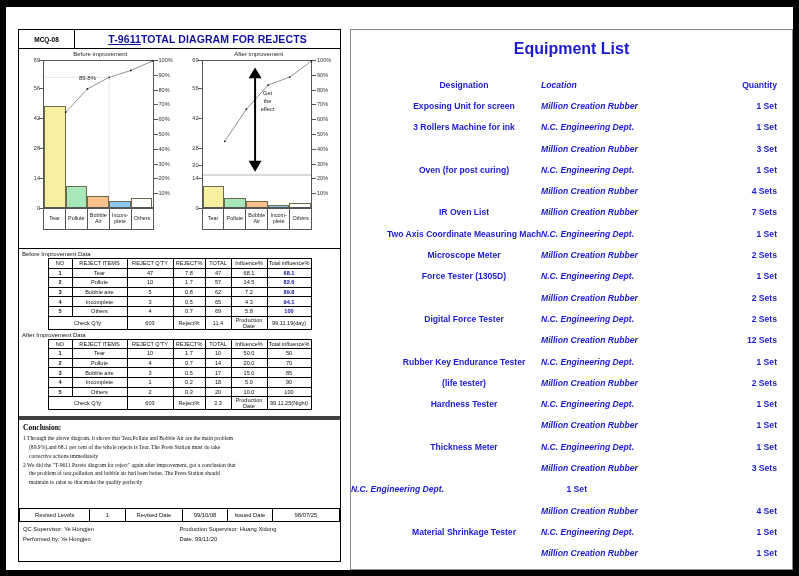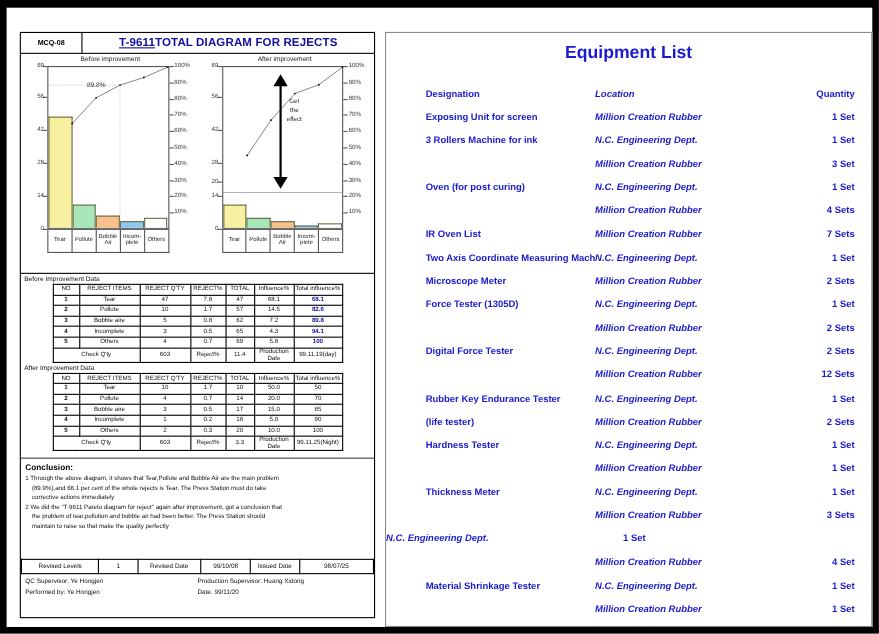--- a/index.html
+++ b/index.html
@@ -87,21 +87,21 @@
   }
   table.data td, table.data th {
     border:1px solid #000; font-size:5.6px; color:#111;
     text-align:center; height:9.6px; padding:0; font-weight:normal;
   }
   table.data th { font-weight:normal; }
   table.data td.b { font-weight:bold; }
   table.data td.blue { font-weight:bold; color:#1010a0; }
 
   
-  .concl-box { border-top:1px solid #404040; padding:3px 4px 2px 4px; height:92px; }
+  .concl-box { border-top:4px solid #404040; padding:3px 4px 2px 4px; height:92px;font-family:Liberation Serif, serif; }
   .concl-h { font-size:7.5px; font-weight:bold; color:#000; margin-bottom:2px; }
   .concl-line { font-size:5.6px; color:#111; line-height:1.58; }
   .ind { padding-left:6px; }
 
   
   table.rev { border-collapse:collapse; width:100%; table-layout:fixed; border-top:1px solid #000; }
   table.rev td { border:1px solid #000; font-size:5.8px; color:#111; text-align:center; height:13px; padding:0; }
   .sign-box { display:flex; padding:3px 4px; height:38px; }
   .sign-col { flex:1; font-size:5.8px; color:#111; line-height:1.65; }
 
@@ -112,21 +112,21 @@
     border:1px solid #8a8a8a;
     background:#fff;
   }
   #eq-title {
     position:absolute; left:0; right:0; top:10px;
     text-align:center; font-size:16px; font-weight:bold; color:#1a1ad0;
   }
   #eq-table { position:absolute; left:0; right:0; top:44px; }
   .eq-row { display:flex; height:21.3px; align-items:center; }
   .eq-head .c { font-weight:bold; }
-  .eq-row .c1 { width:190px; padding-left:36px; }
+  .eq-row .c1 { width:190px; padding-left:36px;text-align:center; }
   .eq-row .c2 { width:160px;font-style:italic; }
   .eq-row .c3 { width:90px; text-align:right; padding-right:14px; }
   .eq-row .c {
     font-size:8.6px; font-weight:bold; color:#1a1ad0;
     white-space:nowrap; overflow:hidden;
   }
 </style>
 </head>
 <body>
 

